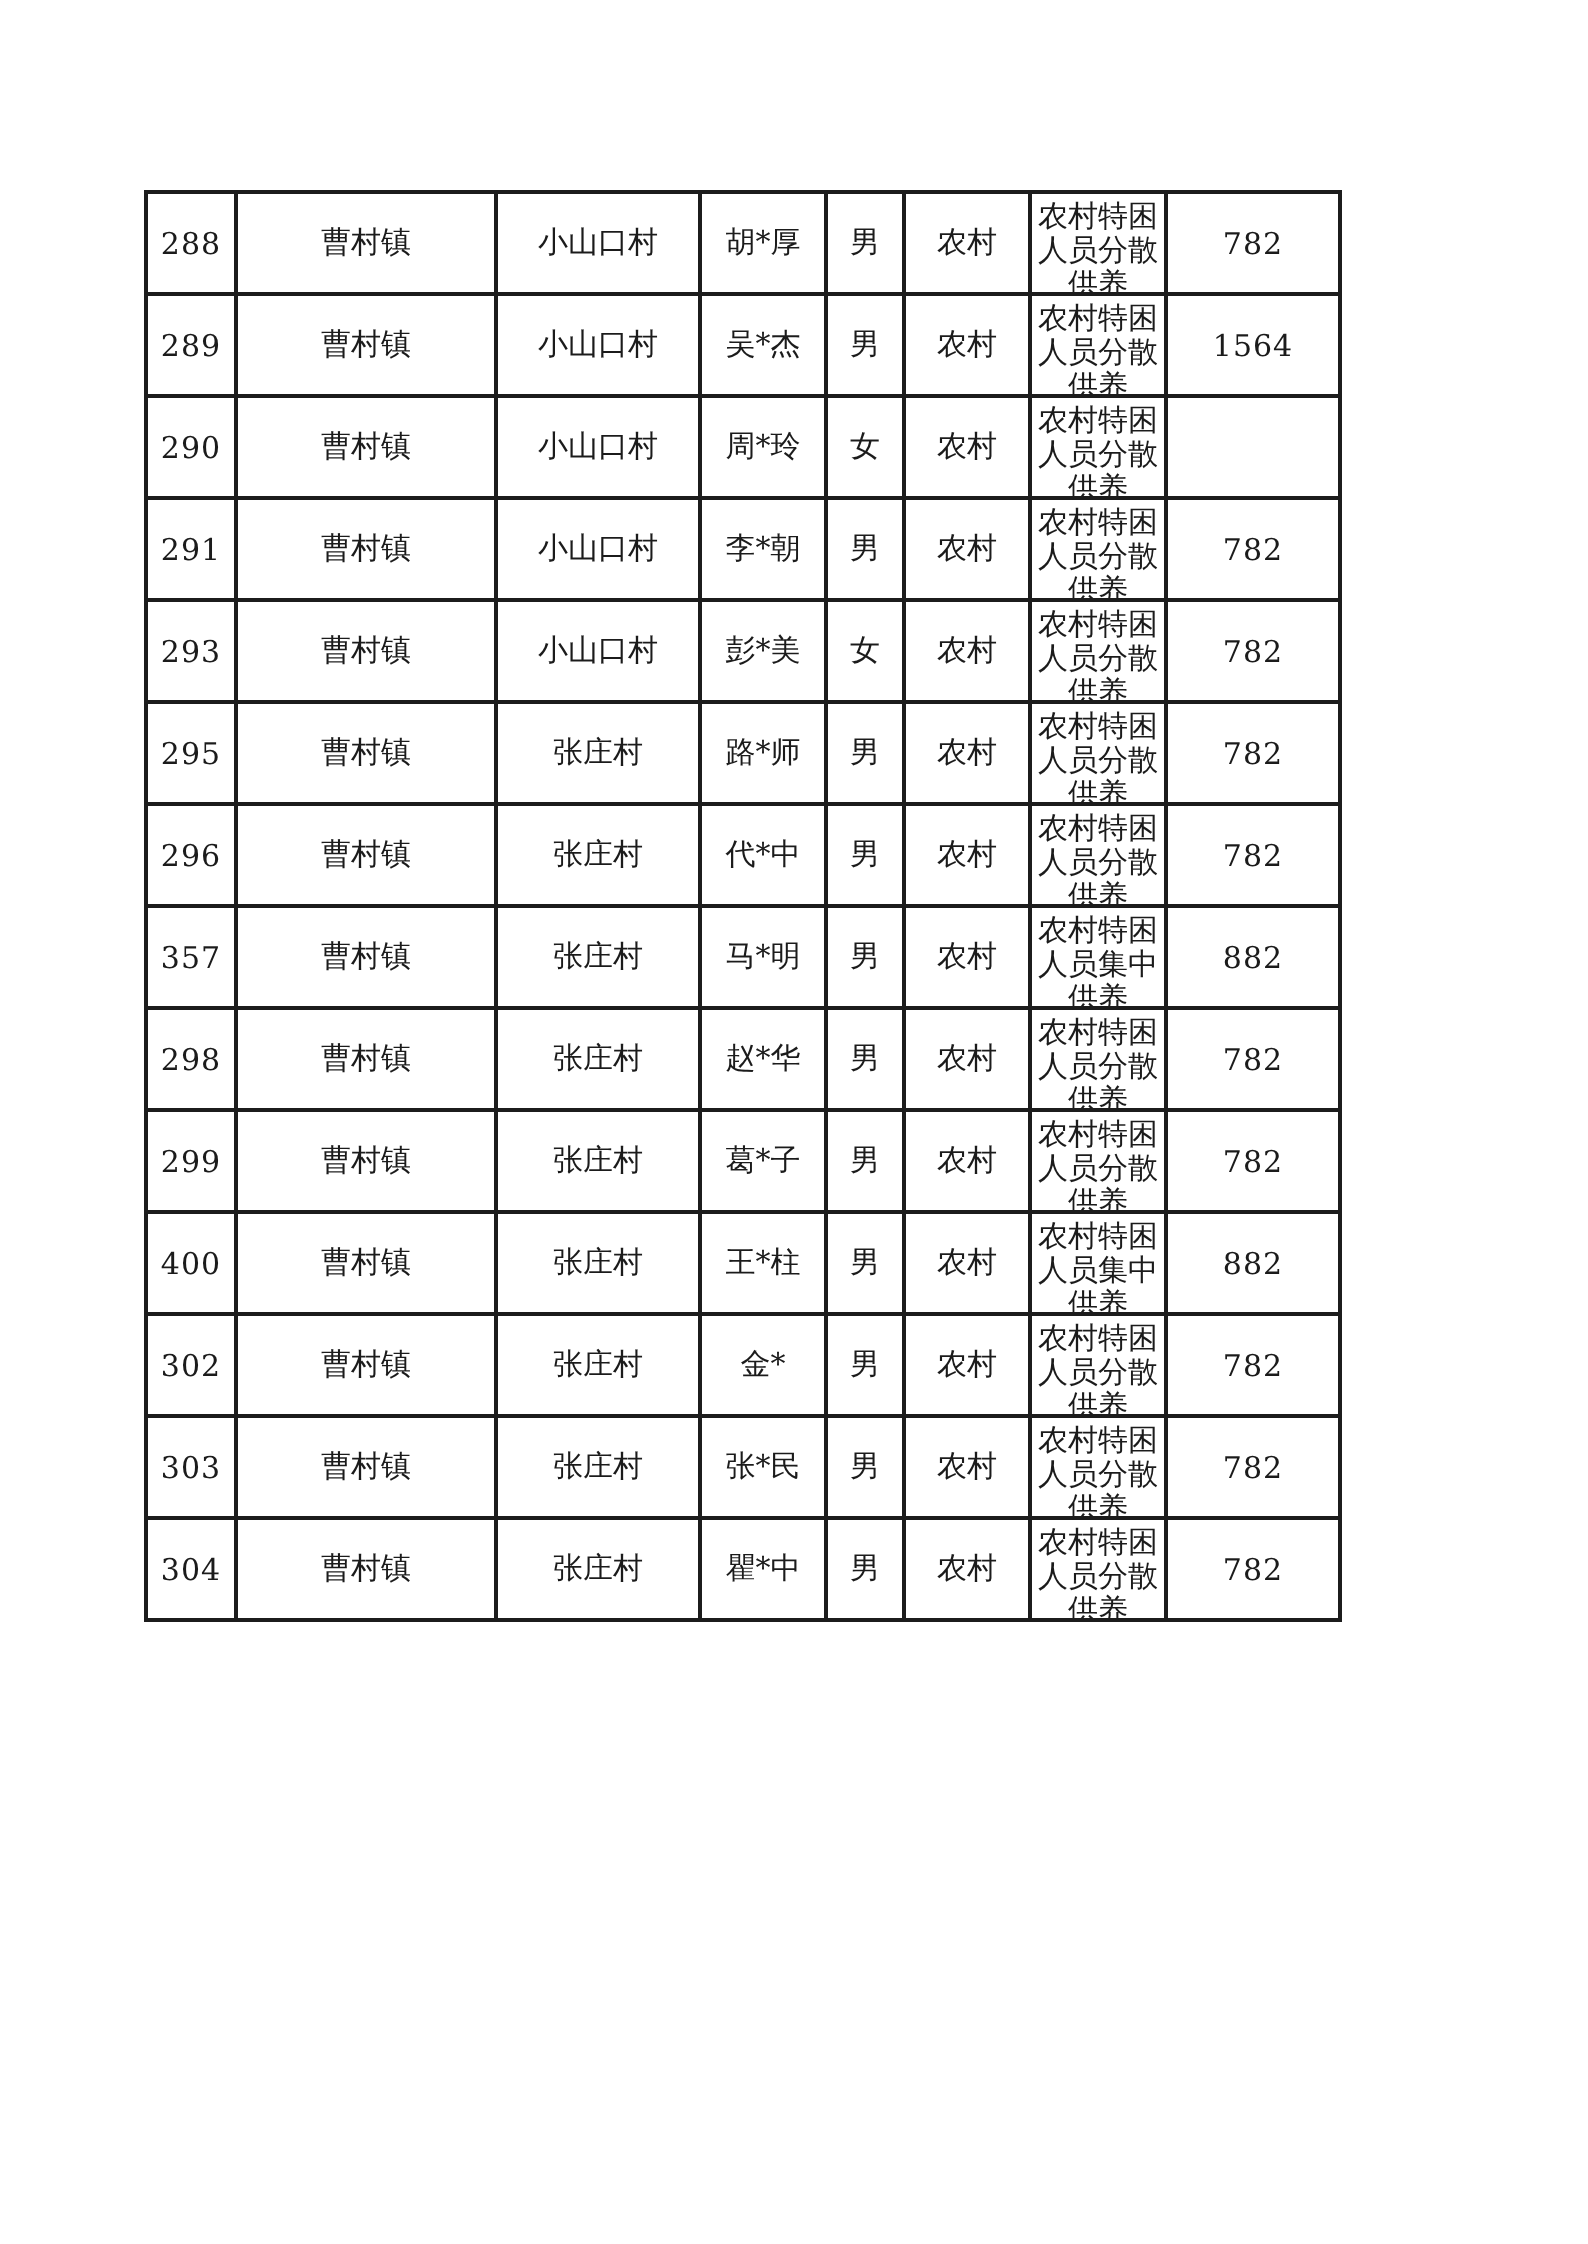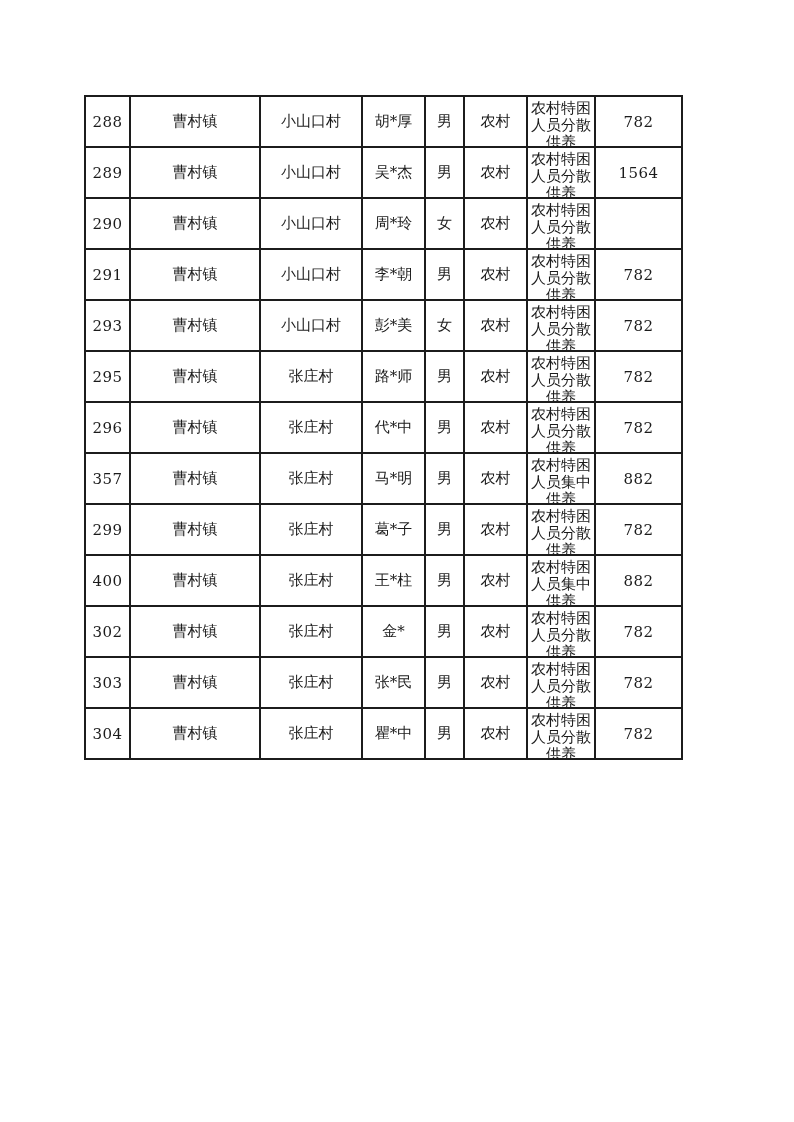--- a/index.html
+++ b/index.html
@@ -9,21 +9,21 @@
   }
   body {
     width: 794px;
     height: 1122px;
     position: relative;
     font-family: "DejaVu Serif", "Liberation Serif", serif;
     color: #1b1b1b;
   }
   .sheet-table {
     position: absolute;
-    left: 84px;
+    left: 72px;
     top: 95px;
     width: 597px;
     border-collapse: separate;
     border-spacing: 0;
     table-layout: fixed;
     border: 1px solid #1c1c1c;
   }
   .sheet-table td {
     border: 1px solid #1c1c1c;
     box-sizing: border-box;
@@ -191,20 +191,36 @@
     <td class="c-cat">
       <div class="cat-wrap">
         <div class="cat-line">农村特困</div>
         <div class="cat-line">人员集中</div>
         <div class="cat-line">供养</div>
       </div>
     </td>
     <td class="c-amt">882</td>
   </tr>
         <tr>
+    <td class="c-idx">298</td>
+    <td class="c-town">曹村镇</td>
+    <td class="c-village">张庄村</td>
+    <td class="c-name">赵*华</td>
+    <td class="c-gender">男</td>
+    <td class="c-res">农村</td>
+    <td class="c-cat">
+      <div class="cat-wrap">
+        <div class="cat-line">农村特困</div>
+        <div class="cat-line">人员分散</div>
+        <div class="cat-line">供养</div>
+      </div>
+    </td>
+    <td class="c-amt">782</td>
+  </tr>
+        <tr>
     <td class="c-idx">299</td>
     <td class="c-town">曹村镇</td>
     <td class="c-village">张庄村</td>
     <td class="c-name">葛*子</td>
     <td class="c-gender">男</td>
     <td class="c-res">农村</td>
     <td class="c-cat">
       <div class="cat-wrap">
         <div class="cat-line">农村特困</div>
         <div class="cat-line">人员分散</div>

